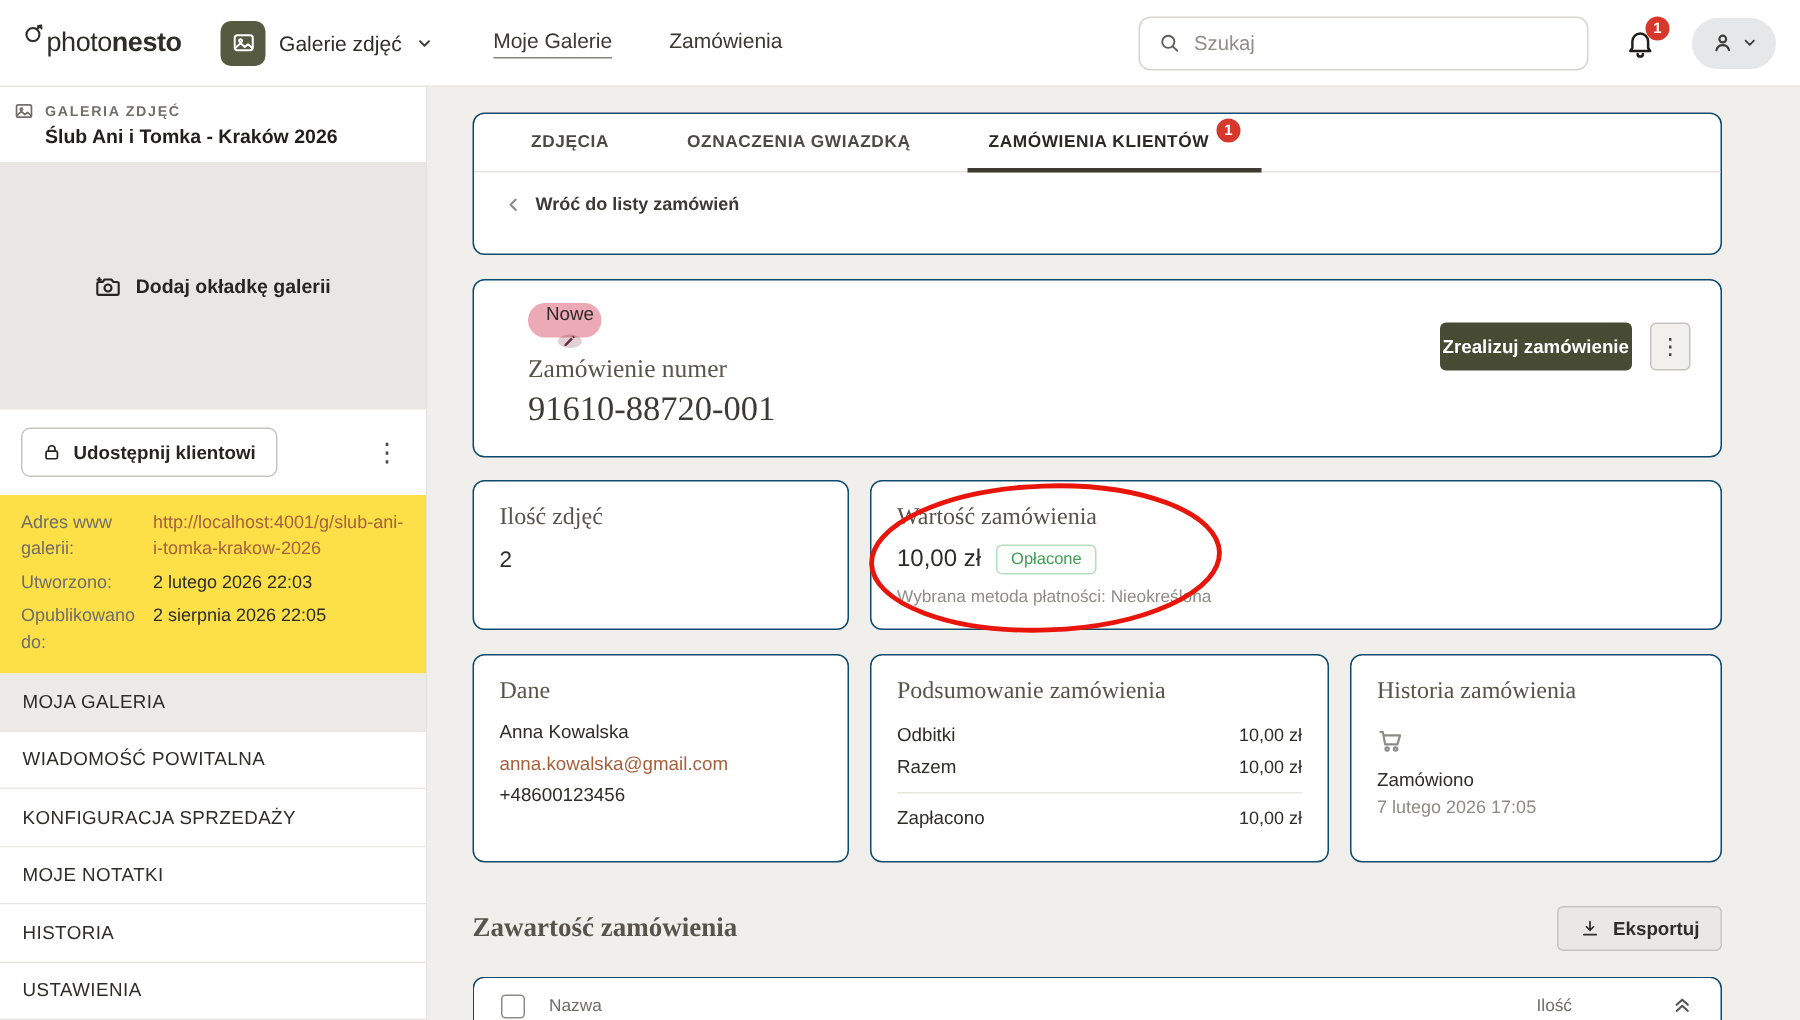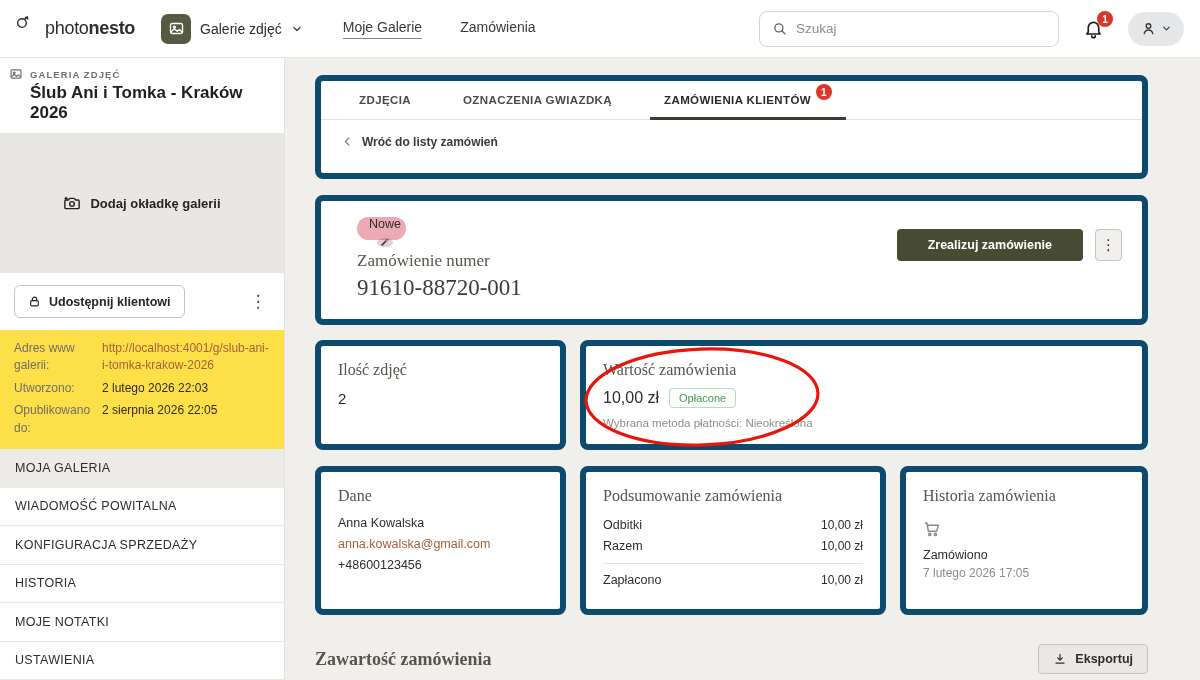--- a/index.html
+++ b/index.html
@@ -7,74 +7,74 @@
     --notification-red:#d8382c; --annotation-red:#e9150b;
   }
   *{margin:0;padding:0;box-sizing:border-box;}
   html,body{width:1200px;height:680px;}
   body{font-family:"Liberation Sans","DejaVu Sans",sans-serif;background:#f1efec;color:#33322f;overflow:hidden;position:relative;}
   svg{display:block;}
   .serif{font-family:"Liberation Serif","DejaVu Serif",serif;}
 
   
   .topbar{position:absolute;top:0;left:0;right:0;height:58px;background:#fff;border-bottom:1px solid #e8e6e2;display:flex;align-items:center;padding:0 16px;z-index:20;}
-  .logo{display:flex;align-items:flex-start;gap:16px;cursor:pointer;text-align:center;}
+  .logo{display:flex;align-items:flex-start;gap:2px;cursor:pointer;text-align:center;}
   .logo-mark{transform:translateY(-2px);}
   .logo-text{font-size:18px;color:#2e2d2a;letter-spacing:-.3px;}
   .logo-text b{font-weight:700;}
   .gal-select{display:flex;align-items:center;gap:9px;margin-left:26px;cursor:pointer;}
   .gal-icon{width:30px;height:30px;border-radius:7px;background:#555a41;display:flex;align-items:center;justify-content:center;}
   .gal-select-label{font-size:14px;color:#2e2d2a;}
   .topnav{display:flex;gap:38px;margin-left:40px;}
   .topnav-link{font-size:14px;color:#3a3936;padding-bottom:3px;cursor:pointer;text-decoration:none;}
   .topnav-link.active{border-bottom:1px solid #85837f;}
   .searchbox{margin-left:auto;width:300px;height:36px;border:1px solid #d7d5d1;border-radius:8px;background:#fff;display:flex;align-items:center;padding:0 12px;gap:9px;}
   .searchbox input{border:none;outline:none;flex:1;font-size:13.5px;font-family:inherit;color:#33322f;background:transparent;}
   .searchbox input::placeholder{color:#8f8d89;}
   .bell-wrap{position:relative;margin-left:24px;cursor:pointer;}
   .badge-dot{position:absolute;top:-7px;right:-9px;min-width:16px;height:16px;border-radius:50%;background:var(--notification-red);color:#fff;font-size:10px;font-weight:700;display:flex;align-items:center;justify-content:center;}
   .avatar-pill{margin-left:24px;width:56px;height:34px;border-radius:17px;background:#e5e7e9;display:flex;align-items:center;justify-content:center;gap:4px;cursor:pointer;}
 
   
   .sidebar{position:absolute;top:58px;left:0;bottom:0;width:285px;background:#fff;border-right:1px solid #e6e4e0;z-index:10;display:flex;flex-direction:column;}
   .sb-head{padding:9px 14px 10px 9px;}
   .sb-label{display:flex;align-items:center;gap:7px;color:#716f6b;font-size:9.5px;font-weight:700;letter-spacing:1.1px;}
-  .sb-title{margin:2px 0 0 21px;font-size:17px;font-weight:700;color:#201f1c;}
+  .sb-title{margin:2px 0 0 21px;font-size:13px;font-weight:700;color:#201f1c;}
   .sb-cover{height:190px;background:#e9e7e4;display:flex;align-items:center;justify-content:center;cursor:pointer;}
   .sb-cover-inner{display:flex;align-items:center;gap:9px;font-size:13px;font-weight:700;color:#262522;}
   .sb-share{display:flex;align-items:center;padding:12px 14px;}
   .share-btn{display:flex;align-items:center;gap:8px;height:33px;padding:0 13px;border:1px solid #c6c4c0;border-radius:6px;background:#fff;font-size:12.5px;font-weight:700;color:#262522;cursor:pointer;font-family:inherit;}
   .sb-kebab{margin-left:auto;font-size:17px;color:#4a4946;width:24px;text-align:center;cursor:pointer;}
   .sb-info{background:#fde047;padding:10px 14px 12px;font-size:12px;line-height:1.45;}
   .sb-info-row{display:flex;margin-bottom:5px;}
   .sb-info-row:last-child{margin-bottom:0;}
   .sb-info-label{width:88px;flex:none;color:#6f6d69;}
   .sb-info-value{flex:1;color:#2d2c29;}
   .sb-info-value.link{color:var(--link);word-break:break-all;cursor:pointer;}
   .sb-menu{display:flex;flex-direction:column;}
   .sb-item{height:38.5px;display:flex;align-items:center;padding:0 15px;font-size:12.5px;letter-spacing:.3px;color:#2e2d2a;border-bottom:1px solid #eae8e4;cursor:pointer;background:#fff;}
   .sb-item.active{background:#edebe7;}
 
   
   .main{position:absolute;top:58px;left:285px;right:0;bottom:0;background:#f1efec;padding:17px 52px 0 30px;overflow:hidden;}
-  .card{background:#fff;border:6px solid #0c4a6e;border-radius:8px;}
+  .card{background:#fff;border:1px solid #0c4a6e;border-radius:8px;}
   .tabs-row{height:39px;display:flex;padding:0 12px;border-bottom:1px solid #e5e3de;}
   .tab{display:flex;align-items:center;padding:0 26px;font-size:11.5px;font-weight:700;letter-spacing:.4px;color:#4c4a46;cursor:pointer;position:relative;}
   .tab.active{color:#2a2926;}
   .tab.active::after{content:"";position:absolute;left:12px;right:12px;bottom:-1px;height:3px;background:#3c3b31;}
   .tab-badge{margin-left:5px;transform:translateY(-8px);min-width:16px;height:16px;border-radius:50%;background:var(--notification-red);color:#fff;font-size:10px;font-weight:700;display:inline-flex;align-items:center;justify-content:center;}
   .back-row{padding:14px 20px 21px;}
   .back-link{display:inline-flex;align-items:center;gap:8px;font-size:12px;font-weight:700;color:#3b3a36;cursor:pointer;text-decoration:none;}
   .order-card{margin-top:16px;position:relative;padding:13px 20px 18px 36px;}
   .status-pill{display:inline-flex;align-items:center;gap:7px;height:23px;padding:0 5px 0 12px;border-radius:12px;background:var(--badge-pink);font-size:12.5px;color:#2e2d2a;cursor:pointer;border:none;font-family:inherit;flex-direction:column;}
   .pill-pencil{width:16px;height:16px;border-radius:50%;background:rgba(120,42,58,.22);display:flex;align-items:center;justify-content:center;}
   .order-label{margin-top:11px;font-size:17px;color:#57544b;}
   .order-number{margin-top:4px;font-size:23px;color:#3d3b35;}
   .order-actions{position:absolute;top:28px;right:20px;display:flex;gap:12px;align-items:center;}
-  .fulfill-btn{background:var(--accent-olive);color:#fff;border:none;border-radius:4px;font-size:12.5px;font-weight:700;padding:9px 31px;font-family:inherit;cursor:pointer;}
+  .fulfill-btn{background:var(--accent-olive);color:#fff;border:none;border-radius:4px;font-size:12.5px;font-weight:700;padding:9px 2px;font-family:inherit;cursor:pointer;}
   .kebab-btn{width:27px;height:32px;border:1px solid #c6c4c0;border-radius:4px;background:#f2f0ed;font-size:15px;color:#3b3a36;display:flex;align-items:center;justify-content:center;cursor:pointer;}
   .stats-row{margin-top:15px;display:flex;gap:14px;}
   .stat-card{padding:15px 17px;}
   .stat-photos{width:251px;flex:none;}
   .stat-value{flex:1;position:relative;}
   .card-title{font-size:16px;color:#57544b;}
   .stat-num{margin-top:11px;font-size:15px;color:#2d2c29;}
   .amount-row{margin-top:9px;display:flex;align-items:center;gap:10px;}
   .amount{font-size:16px;color:#2d2c29;}
   .paid-badge{border:1px solid #b5dec0;color:var(--paid-green);background:#fbfdfb;font-size:11px;border-radius:4px;padding:3px 9px;}
@@ -229,22 +229,22 @@
     <div class="sb-info-row">
       <span class="sb-info-label">Opublikowano do:</span>
       <span class="sb-info-value">2 sierpnia 2026 22:05</span>
     </div>
   </div>
 
   <nav class="sb-menu">
     <div class="sb-item active">MOJA GALERIA</div>
     <div class="sb-item">WIADOMOŚĆ POWITALNA</div>
     <div class="sb-item">KONFIGURACJA SPRZEDAŻY</div>
+    <div class="sb-item">MOJE NOTATKI</div>
     <div class="sb-item">HISTORIA</div>
-    <div class="sb-item">MOJE NOTATKI</div>
     <div class="sb-item">USTAWIENIA</div>
   </nav>
 </aside>
 
 <main class="main">
 
   <section class="card">
     <div class="tabs-row">
       <div class="tab">
           <span>ZDJĘCIA</span>

